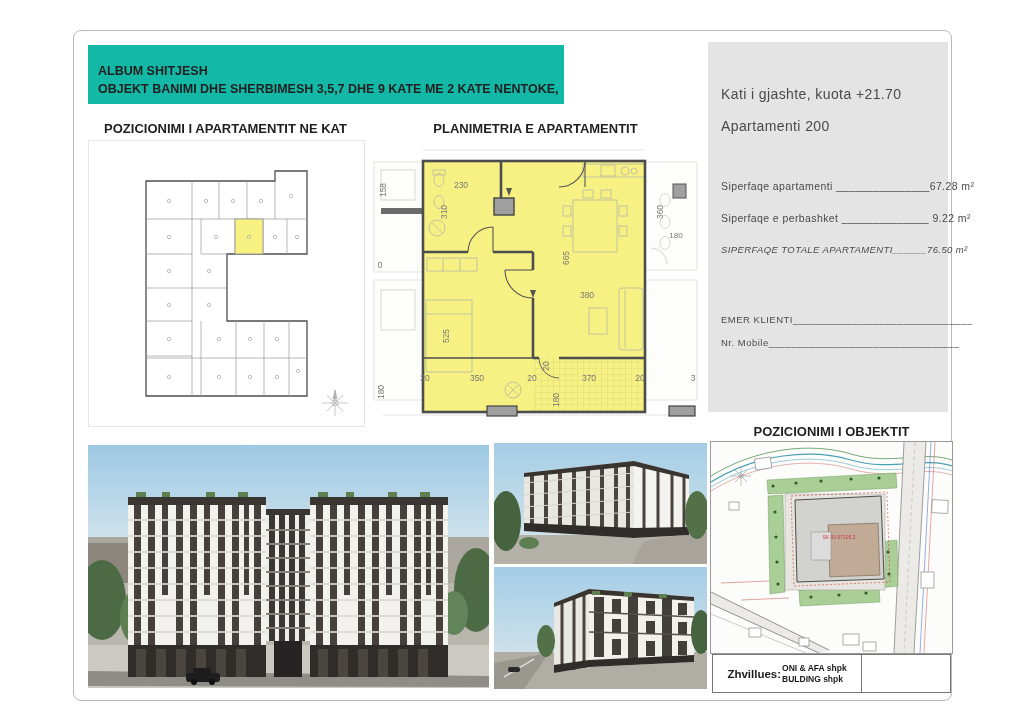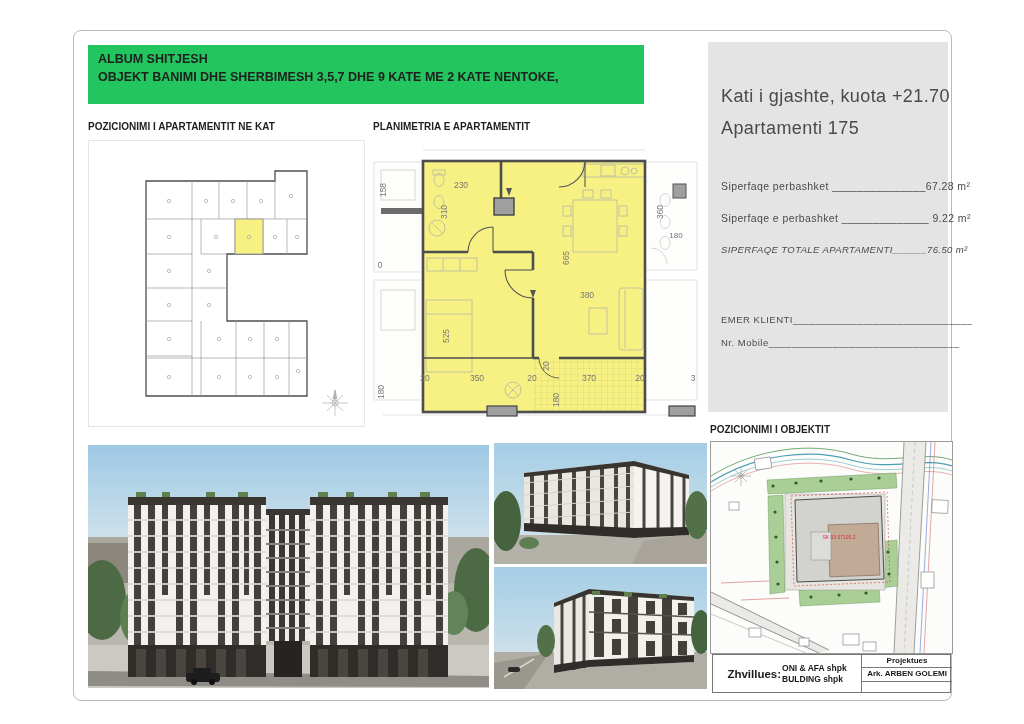--- a/index.html
+++ b/index.html
@@ -1,27 +1,27 @@
 <!DOCTYPE html>
 <html><head>
 <meta charset="utf-8">
 <style>
   html,body{margin:0;padding:0;width:1024px;height:724px;background:#ffffff;overflow:hidden;
             font-family:"Liberation Sans",sans-serif;}
   .abs{position:absolute;}
   .frame{left:73px;top:30px;width:877px;height:669px;border:1px solid #b9b9b9;border-radius:8px;background:#fff;}
-  .header-box{left:88px;top:45px;width:556px;height:59px;background:#22c55e;padding:5px 10px;box-sizing:border-box;}
+  .header-box{left:88px;top:45px;width:476px;height:59px;background:#14b8a6;padding:17px 10px;box-sizing:border-box;}
   .header-box div{font-weight:bold;font-size:12.5px;line-height:1.45;color:#1f1f1f;white-space:nowrap;}
-  .sec-title{font-weight:bold;font-size:10px;color:#1f1f1f;text-align:left;white-space:nowrap;}
+  .sec-title{font-weight:bold;font-size:13px;color:#1f1f1f;text-align:center;white-space:nowrap;}
   .plan-box{background:#fff;}
   .plan-left-box{left:88px;top:140px;width:275px;height:285px;border:1px solid #e5e5e5;}
   .plan-center-box{left:373px;top:140px;width:387px;height:285px;text-align:right;}
   .info-panel{left:708px;top:42px;width:240px;height:370px;background:#e4e4e4;color:#4a4a4a;}
   .info-line{position:absolute;left:13px;white-space:nowrap;letter-spacing:.4px;}
-  .info-big{font-size:18px;}
+  .info-big{font-size:14px;}
   .info-area{font-size:10.5px;}
   .info-area-caps{font-size:9.5px;}
   .info-client{font-size:9.5px;letter-spacing:.5px;}
   .render{background:#fff;}
   .site-map{left:710px;top:441px;width:243px;height:213px;border:1px solid #9a9a9a;box-sizing:border-box;background:#fcfcfa;}
   .title-block{left:712px;top:654px;width:239px;height:39px;border:1px solid #777;box-sizing:border-box;background:#fff;}
   .tb-left{position:absolute;left:0;top:0;width:149px;height:100%;border-right:1px solid #777;box-sizing:border-box;
            display:flex;align-items:center;justify-content:center;gap:1px;}
   .tb-dev-label{font-weight:bold;font-size:11.5px;color:#1a1a1a;}
   .tb-dev-names{font-weight:bold;font-size:8.5px;color:#1a1a1a;line-height:1.25;text-align:left;}
@@ -216,22 +216,22 @@
     <text x="13" y="50" transform="rotate(-90 13 50)">158</text>
     <text x="7" y="128">0</text>
     <text x="11" y="252" transform="rotate(-90 11 252)">180</text>
     <text x="320" y="241">3</text>
   </g>
 </svg>
 </div>
 
 <div class="abs info-panel">
   <div class="info-line info-big" style="top:44px;">Kati i gjashte, kuota +21.70</div>
-  <div class="info-line info-big" style="top:76px;">Apartamenti 175</div>
-  <div class="info-line info-area" style="top:138px;"><span>Siperfaqe perbashket </span><span>_______________</span><span>67.28 m²</span></div>
+  <div class="info-line info-big" style="top:76px;">Apartamenti 200</div>
+  <div class="info-line info-area" style="top:138px;"><span>Siperfaqe apartamenti </span><span>_______________</span><span>67.28 m²</span></div>
   <div class="info-line info-area" style="top:170px;text-align:center;"><span>Siperfaqe e perbashket </span><span>______________</span><span> 9.22 m²</span></div>
   <div class="info-line info-area-caps" style="top:202px;font-style:italic;"><span>SIPERFAQE TOTALE APARTAMENTI</span><span>______</span><span>76.50 m²</span></div>
   <div class="info-line info-client" style="top:272px;"><span>EMER KLIENTI</span><span>_______________________________</span></div>
   <div class="info-line info-client" style="top:295px;"><span>Nr. Mobile</span><span>_________________________________</span></div>
 </div>
 
 <div class="abs render" style="left:88px;top:445px;width:401px;height:243px;">
 <svg width="401" height="243" viewBox="0 0 401 243">
   <defs>
     <linearGradient id="sky1" x1="0" y1="0" x2="0" y2="1">
@@ -527,18 +527,13 @@
 </div>
 
 <div class="abs title-block">
   <div class="tb-left">
     <span class="tb-dev-label">Zhvillues:</span>
     <span class="tb-dev-names">
       <span>ONI &amp; AFA shpk</span><br>
       <span>BULDING shpk</span>
     </span>
   </div>
-  <div class="tb-right">
-    <div class="tb-row">Projektues</div>
-    <div class="tb-row">Ark. ARBEN GOLEMI</div>
-    <div class="tb-row"></div>
-  </div>
 </div>
 
 </body></html>

